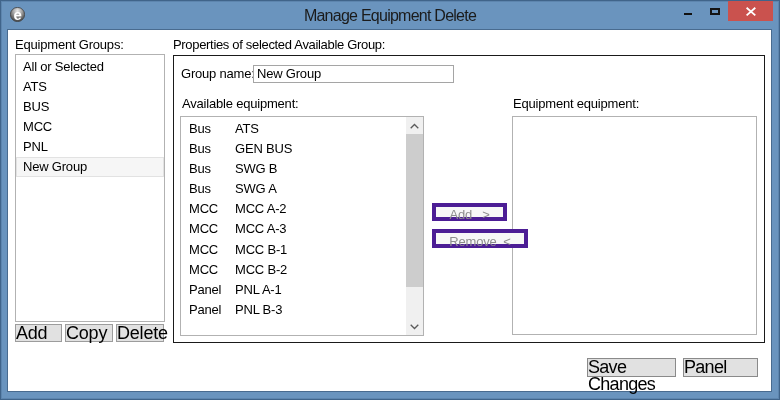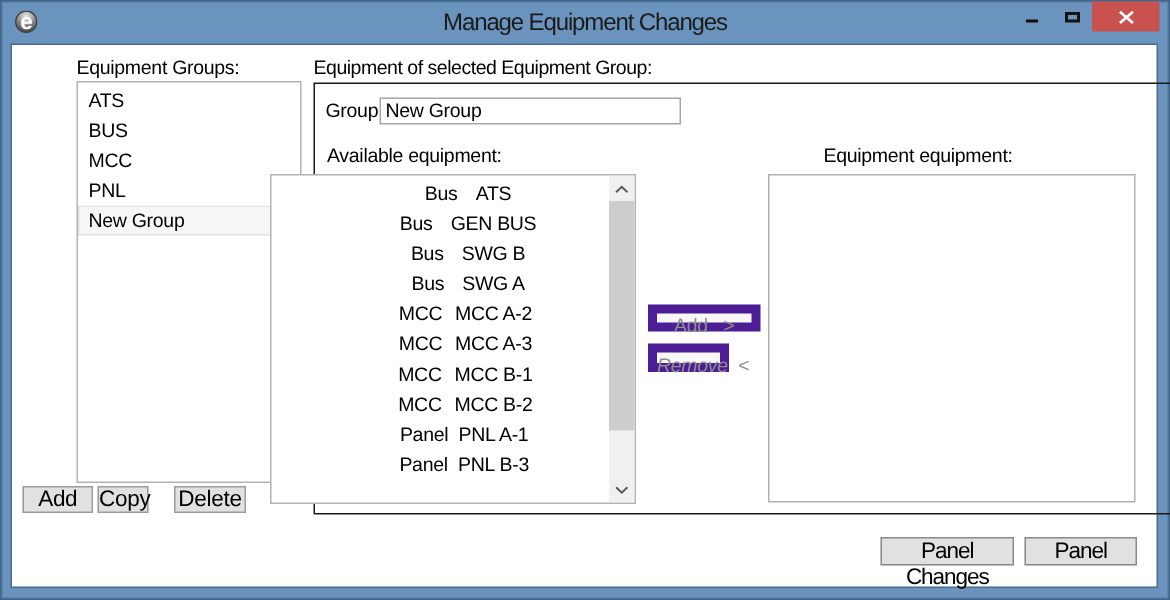--- a/index.html
+++ b/index.html
@@ -25,68 +25,68 @@
   #closebtn {
     position:absolute; left:728px; top:1px; width:44.5px; height:20px;
     background:#CA524E;
   }
   
   #client {
     position:absolute; left:8px; top:30px; width:763px; height:361px;
     background:#fff;
     box-shadow: 0 0 0 1px rgba(40,66,95,.5);
   }
-  .abs { position:absolute;margin-left:36px; }
+  .abs { position:absolute; }
   .lbl { white-space:nowrap; }
   
   #leftlist {
     left:7px; top:24px; width:150px; height:268px;
     border:1px solid #b2b2b2; background:#fff;
     padding-top:2px; overflow:hidden;
   }
   #leftlist .row { height:20px; line-height:20px; padding-left:7px; }
   #leftlist .sel {
     background:#f6f6f6;
     box-shadow: inset 0 0 0 1px #e2e2e2;
   }
   .btn {
     position:absolute; background:#e1e1e1; border:1px solid #9c9c9c;
-    text-align:center; font-size:15px; color:#000;
+    font-size:18px; color:#000;
     font-family:"Liberation Sans", sans-serif;
   }
   .dbtn {
-    position:absolute; background:#f7f7f7; border:6px solid #4c1d95;
+    position:absolute; background:#f7f7f7; border:4px solid #4c1d95;
     text-align:center; font-size:13px; color:#8e8e8e;
   }
   
   #groupbox {
     left:165px; top:25px; width:592px; height:288px;
     border:1px solid #1a1a1a;
   }
   #gname-input {
     position:absolute; left:245px; top:35px; width:201px; height:18px;
     border:1px solid #a5a5a5; background:#fff;
     line-height:16px; padding-left:3px; font-size:13px;
   }
   .list {
     position:absolute; border:1px solid #b2b2b2; background:#fff; overflow:hidden;
   }
   #availlist { left:172px; top:86px; width:244px; height:220px; padding-top:2px; }
-  #availlist .row { height:20.1px; line-height:20.1px; white-space:nowrap;text-align:center; }
+  #availlist .row { height:20.1px; line-height:20.1px; white-space:nowrap; }
   #availlist .c1 { display:inline-block; width:54px; padding-left:8px; }
   #sellist { left:504px; top:86px; width:245px; height:219px; }
   
   #sbar { position:absolute; right:0; top:0; width:17px; height:218px; background:#f0f0f0; }
   #sthumb { position:absolute; left:0; top:17px; width:17px; height:153px; background:#cdcdcd; }
   .chev { position:absolute; left:4px; width:9px; height:9px; }
 </style>
 </head>
 <body>
 <div id="frame"></div>
-<div id="title">Manage Equipment Changes</div>
+<div id="title">Manage Equipment Delete</div>
 <svg id="icon" viewBox="0 0 15 15">
   <defs>
     <radialGradient id="g1" cx="50%" cy="25%" r="85%">
       <stop offset="0%" stop-color="#ececec"></stop>
       <stop offset="30%" stop-color="#b2b2b2"></stop>
       <stop offset="60%" stop-color="#757575"></stop>
       <stop offset="88%" stop-color="#454545"></stop>
       <stop offset="100%" stop-color="#343434"></stop>
     </radialGradient>
   </defs>
@@ -97,31 +97,32 @@
 <div id="maxbtn"></div>
 <div id="closebtn">
   <svg width="44" height="20" viewBox="0 0 44 20">
     <path d="M18.6 6.8 L27.3 14.4 M27.3 6.8 L18.6 14.4" stroke="#fff" stroke-width="1.8"></path>
   </svg>
 </div>
 
 <div id="client">
   <div class="abs lbl" style="left:7px; top:7px;">Equipment Groups:</div>
   <div class="abs" id="leftlist">
+    <div class="row">All or Selected</div>
     <div class="row">ATS</div>
     <div class="row">BUS</div>
     <div class="row">MCC</div>
     <div class="row">PNL</div>
     <div class="row sel">New Group</div>
   </div>
   <div class="btn" style="left:7px;  top:294px; width:47px; height:18px; line-height:16px;">Add</div>
-  <div class="btn" style="left:57px; top:294px; width:34px; height:18px; line-height:16px;">Copy</div>
+  <div class="btn" style="left:57px; top:294px; width:48px; height:18px; line-height:16px;">Copy</div>
   <div class="btn" style="left:108px;top:294px; width:48px; height:18px; line-height:16px;">Delete</div>
 
-  <div class="abs lbl" style="left:165px; top:7px; letter-spacing:-0.32px;">Equipment of selected Equipment Group:</div>
+  <div class="abs lbl" style="left:165px; top:7px; letter-spacing:-0.32px;">Properties of selected Available Group:</div>
   <div class="abs" id="groupbox"></div>
   <div class="abs lbl" style="left:173px; top:36px;">Group name:</div>
   <div id="gname-input">New Group</div>
   <div class="abs lbl" style="left:174px; top:66px;">Available equipment:</div>
   <div class="abs lbl" style="left:505px; top:66px;">Equipment equipment:</div>
 
   <div class="list" id="availlist">
     <div class="row"><span class="c1">Bus</span>ATS</div>
     <div class="row"><span class="c1">Bus</span>GEN BUS</div>
     <div class="row"><span class="c1">Bus</span>SWG B</div>
@@ -138,17 +139,17 @@
         </svg>
       <div id="sthumb"></div>
       <svg class="chev" style="top:205px;" viewBox="0 0 9 9">
           <path d="M0.7 2.8 L4.5 6.5 L8.3 2.8" fill="none" stroke="#5a5a5a" stroke-width="1.3"></path>
         </svg>
     </div>
   </div>
   <div class="list" id="sellist"></div>
 
   <div class="dbtn" style="left:424px; top:173px; width:75px; height:18px; line-height:16px;">Add&nbsp;&nbsp;&nbsp;&gt;</div>
-  <div class="dbtn" style="left:424px; top:199px; width:54px; height:19px; line-height:17px;font-style:italic;">Remove&nbsp;&nbsp;&lt;</div>
+  <div class="dbtn" style="left:424px; top:199px; width:96px; height:19px; line-height:17px;">Remove&nbsp;&nbsp;&lt;</div>
 
-  <div class="btn" style="left:579px; top:328px; width:89px; height:19px; line-height:17px; border-color:#8a8a8a; letter-spacing:-0.7px;">Panel Changes</div>
+  <div class="btn" style="left:579px; top:328px; width:89px; height:19px; line-height:17px; border-color:#8a8a8a; letter-spacing:-0.7px;">Save Changes</div>
   <div class="btn" style="left:675px; top:328px; width:75px; height:19px; line-height:17px; border-color:#8a8a8a; letter-spacing:-0.7px;">Panel</div>
 </div>
 
 </body></html>

